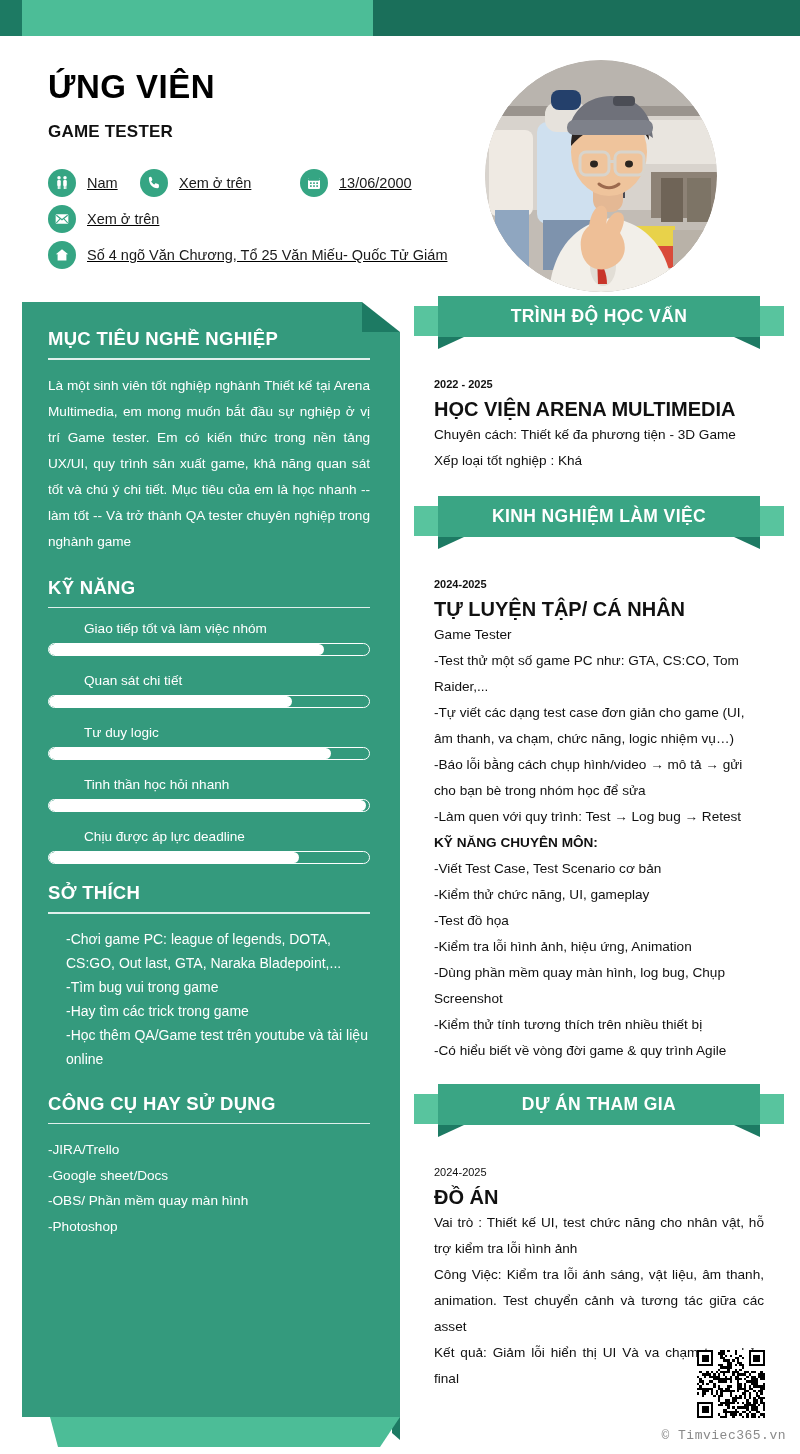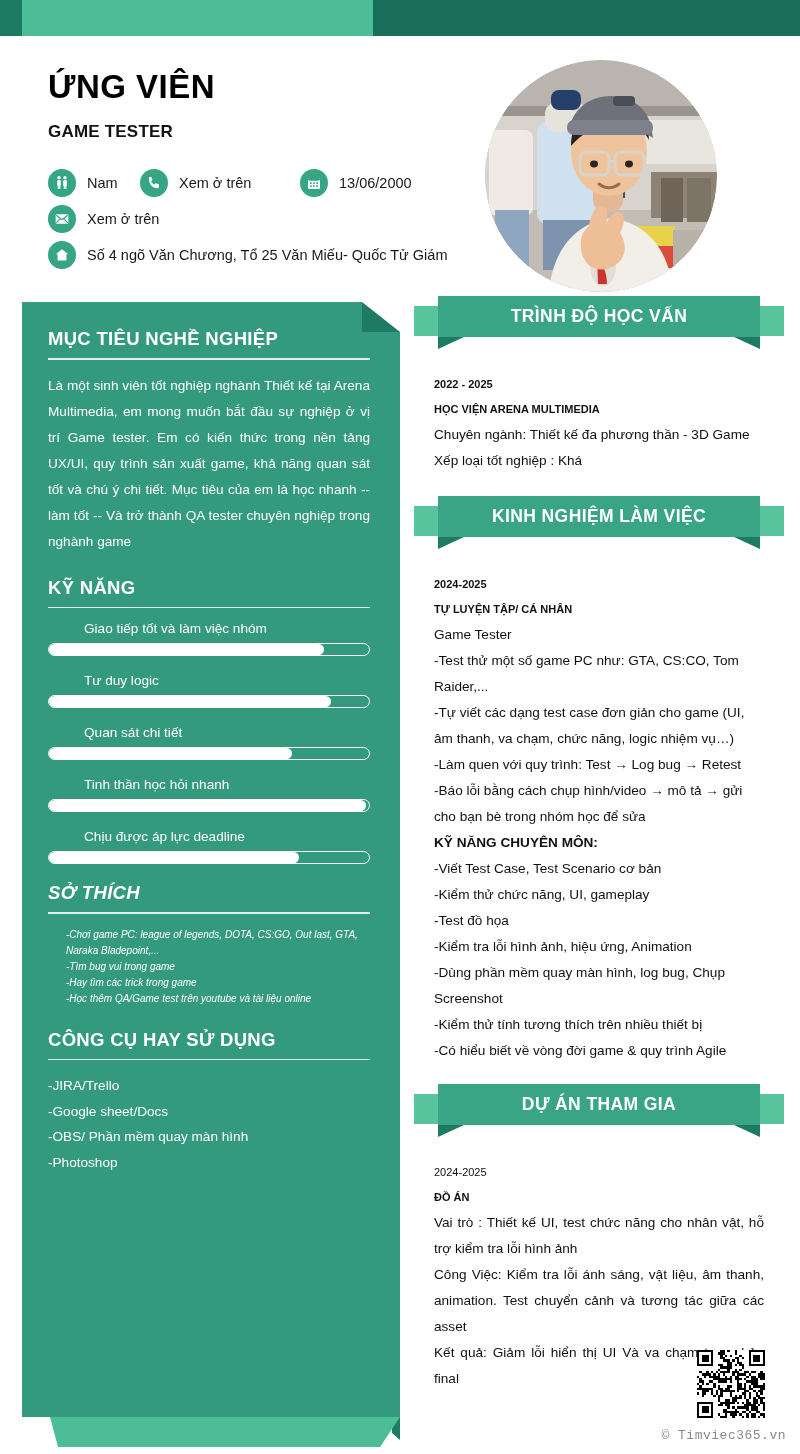--- a/index.html
+++ b/index.html
@@ -26,21 +26,21 @@
   .header { position: absolute; left: 0; top: 36px; width: 800px; height: 262px; }
   .name {
     position: absolute; left: 48px; top: 32px;
     font-size: 33px; font-weight: bold; color: #000000; letter-spacing: .5px;
   }
   .job-title {
     position: absolute; left: 48px; top: 86px;
     font-size: 17px; font-weight: bold; color: #111; letter-spacing: .2px;
   }
 
-  .contact-row { position: absolute; display: flex; align-items: center; }
+  .contact-row { position: absolute; display: flex; align-items: center; text-decoration: underline; }
   .c-gender  { left: 48px;  top: 133px; }
   .c-phone   { left: 140px; top: 133px; }
   .c-birth   { left: 300px; top: 133px; }
   .c-email   { left: 48px;  top: 169px; }
   .c-addr    { left: 48px;  top: 205px; }
 
   .cicon {
     width: 28px; height: 28px; border-radius: 50%;
     background: #35a583;
     display: flex; align-items: center; justify-content: center;
@@ -98,24 +98,24 @@
   .skill-label { font-size: 13.6px; color: #fff; margin-bottom: 7px; margin-left: 36px; }
   .bar {
     position: relative; height: 13px; border-radius: 7px;
     border: 1.6px solid #ffffff; background: transparent; overflow: hidden;
   }
   .bar-fill {
     position: absolute; left: 0; top: 0; bottom: 0;
     background: #ffffff; border-radius: 7px;
   }
 
-  .hobbies { margin-top: 18px; font-style: italic; }
+  .hobbies { margin-top: 18px; }
   .hobby-list { padding-left: 18px; }
   .hobby {
-    font-size: 10px; line-height: 16px; color: #fff;
+    font-size: 14px; line-height: 24px; color: #fff;
   }
   .tools { margin-top: 22px; }
   .tool { font-size: 13.6px; line-height: 25.5px; color: #fff; }
 
   
   .right { position: absolute; left: 414px; top: 296px; width: 370px; }
 
   .ribbon { position: relative; height: 52px; margin-bottom: 6px; }
   .ribbon .wing-l, .ribbon .wing-r {
     position: absolute; top: 10px; height: 30px; width: 28px; background: #58c49e;
@@ -133,21 +133,21 @@
   .ribbon .notch-l, .ribbon .notch-r {
     position: absolute; top: 41px; width: 0; height: 0;
     border-top: 12px solid #1d7a63;
   }
   .ribbon .notch-l { left: 24px; border-right: 26px solid transparent; }
   .ribbon .notch-r { right: 24px; border-left: 26px solid transparent; }
 
   .sec-body { padding: 18px 20px 0 20px; }
   .r-date { font-size: 11px; font-weight: bold; color: #111; line-height: 25px; }
   .r-date.light { font-weight: normal; }
-  .r-org  { font-size: 11px; font-weight: bold; color: #111; line-height: 25px; }
+  .r-org  { font-size: 20px; font-weight: bold; color: #111; line-height: 25px; }
   .r-line { font-size: 13.6px; color: #111; line-height: 26px; }
   .r-line.justify { text-align: justify; }
   .r-sub  { font-size: 13.6px; font-weight: bold; color: #111; line-height: 26px; }
 
   
   .qr { position: absolute; left: 692px; top: 1350px; width: 78px; height: 68px; }
   .qr svg { display: block; }
   .footer-brand {
     position: absolute; right: 14px; top: 1428px;
     font-family: "Liberation Mono", monospace;
@@ -306,29 +306,29 @@
         <div class="sb-h">KỸ NĂNG</div>
         <div class="sb-rule"></div>
         <div id="skills-list">
             <div class="skill">
               <div class="skill-label">Giao tiếp tốt và làm việc nhóm</div>
               <div class="bar">
                 <div class="bar-fill" style="width: 86%;"></div>
               </div>
             </div>
             <div class="skill">
+              <div class="skill-label">Quan sát chi tiết</div>
+              <div class="bar">
+                <div class="bar-fill" style="width: 76%;"></div>
+              </div>
+            </div>
+            <div class="skill">
               <div class="skill-label">Tư duy logic</div>
               <div class="bar">
                 <div class="bar-fill" style="width: 88%;"></div>
-              </div>
-            </div>
-            <div class="skill">
-              <div class="skill-label">Quan sát chi tiết</div>
-              <div class="bar">
-                <div class="bar-fill" style="width: 76%;"></div>
               </div>
             </div>
             <div class="skill">
               <div class="skill-label">Tinh thần học hỏi nhanh</div>
               <div class="bar">
                 <div class="bar-fill" style="width: 99%;"></div>
               </div>
             </div>
             <div class="skill">
               <div class="skill-label">Chịu được áp lực deadline</div>
@@ -379,21 +379,21 @@
         <div class="band">
           <span>TRÌNH ĐỘ HỌC VẤN</span>
         </div>
         <div class="notch-l"></div>
         <div class="notch-r"></div>
       </div>
       <div class="sec-body">
         <div class="r-date">2022 - 2025</div>
         <div class="r-org">HỌC VIỆN ARENA MULTIMEDIA</div>
         <div id="edu-lines">
-            <div class="r-line">Chuyên ngành: Thiết kế đa phương thần - 3D Game</div>
+            <div class="r-line">Chuyên cách: Thiết kế đa phương tiện - 3D Game</div>
             <div class="r-line">Xếp loại tốt nghiệp : Khá</div>
           </div>
       </div>
     </div>
 
     <div style="margin-top:22px">
       <div class="ribbon">
         <div class="wing-l"></div>
         <div class="wing-r"></div>
         <div class="band">
@@ -402,22 +402,22 @@
         <div class="notch-l"></div>
         <div class="notch-r"></div>
       </div>
       <div class="sec-body">
         <div class="r-date">2024-2025</div>
         <div class="r-org">TỰ LUYỆN TẬP/ CÁ NHÂN</div>
         <div class="r-line">Game Tester</div>
         <div id="exp-lines">
             <div class="r-line">-Test thử một số game PC như: GTA, CS:CO, Tom Raider,...</div>
             <div class="r-line">-Tự viết các dạng test case đơn giản cho game (UI, âm thanh, va chạm, chức năng, logic nhiệm vụ…)</div>
+            <div class="r-line">-Báo lỗi bằng cách chụp hình/video → mô tả → gửi cho bạn bè trong nhóm học để sửa</div>
             <div class="r-line">-Làm quen với quy trình: Test → Log bug → Retest</div>
-            <div class="r-line">-Báo lỗi bằng cách chụp hình/video → mô tả → gửi cho bạn bè trong nhóm học để sửa</div>
           </div>
         <div class="r-sub">KỸ NĂNG CHUYÊN MÔN:</div>
         <div id="exp-sublines">
             <div class="r-line">-Viết Test Case, Test Scenario cơ bản</div>
             <div class="r-line">-Kiểm thử chức năng, UI, gameplay</div>
             <div class="r-line">-Test đồ họa</div>
             <div class="r-line">-Kiểm tra lỗi hình ảnh, hiệu ứng, Animation</div>
             <div class="r-line">-Dùng phần mềm quay màn hình, log bug, Chụp Screenshot</div>
             <div class="r-line">-Kiểm thử tính tương thích trên nhiều thiết bị</div>
             <div class="r-line">-Có hiểu biết về vòng đời game &amp; quy trình Agile</div>

